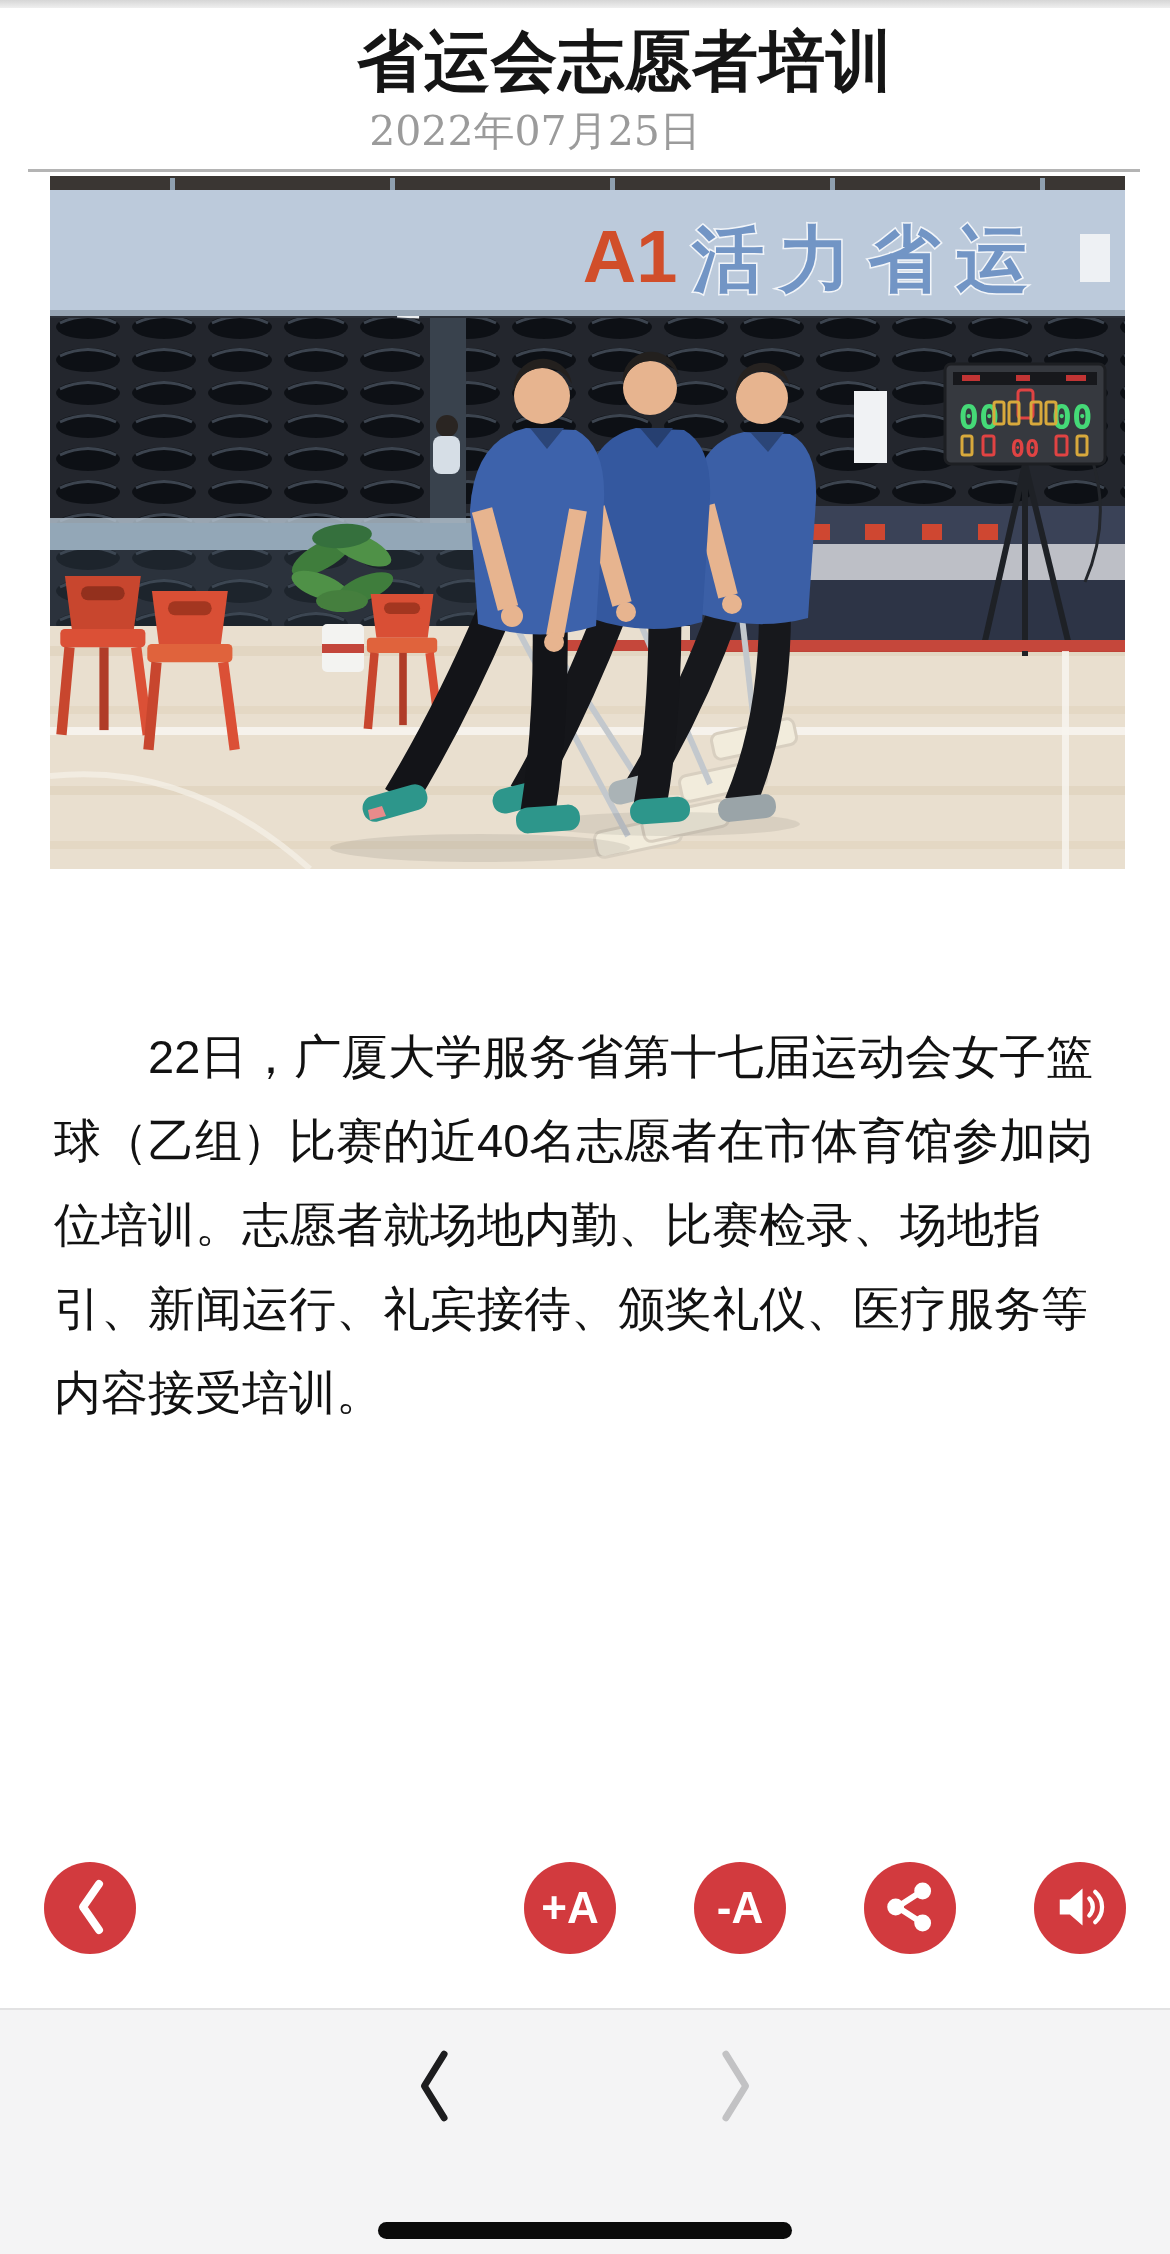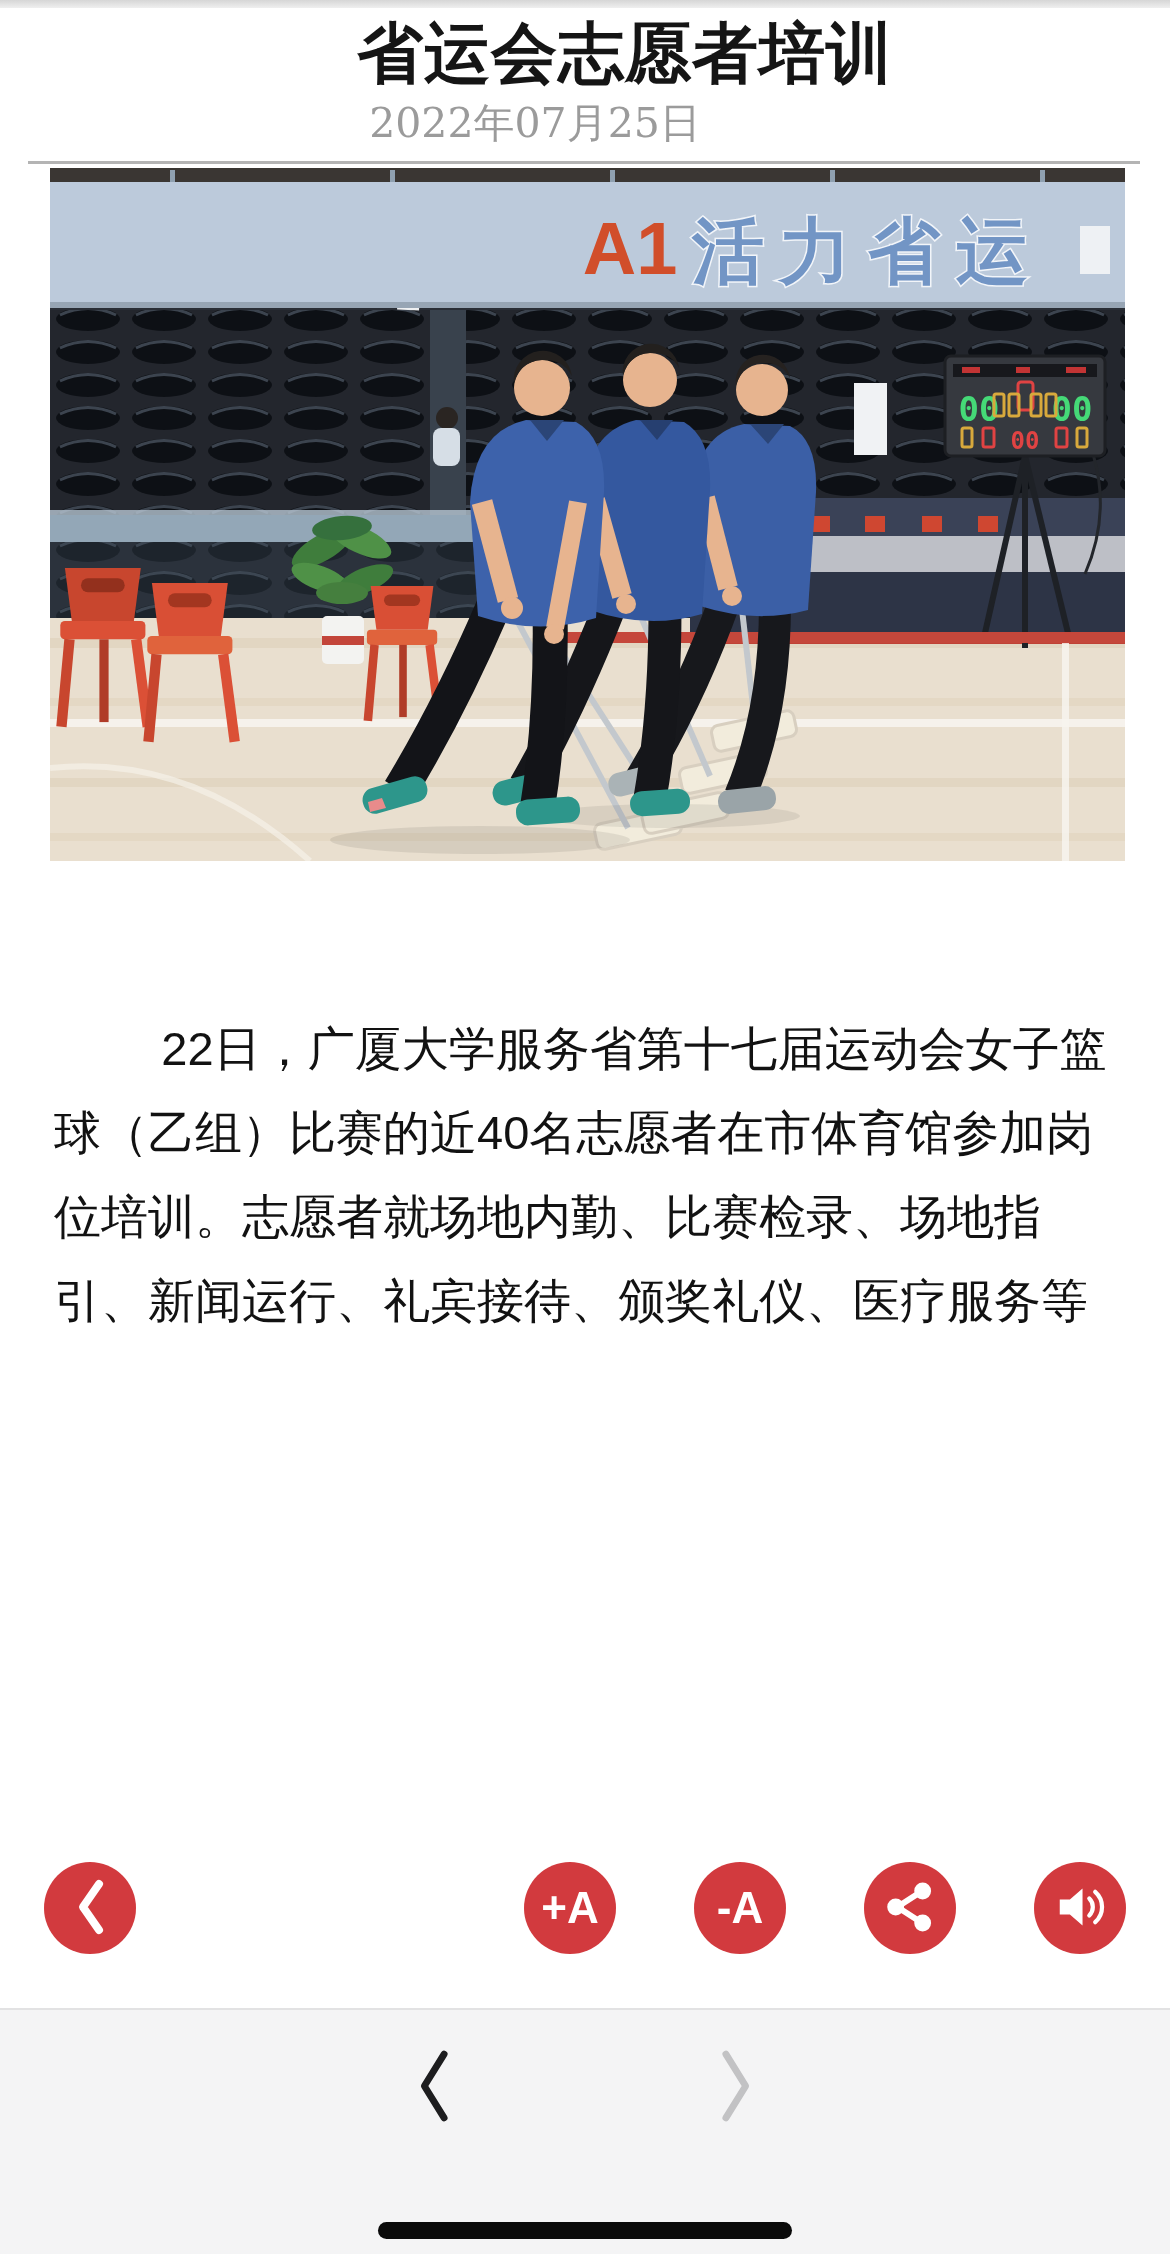--- a/index.html
+++ b/index.html
@@ -1,34 +1,34 @@
 <!DOCTYPE html>
 <html><head>
 <meta charset="utf-8">
 <style>
   html,body{margin:0;padding:0;background:#ffffff;}
   .page{position:relative;width:1170px;height:2254px;background:#ffffff;overflow:hidden;
         font-family:"Liberation Sans",sans-serif;color:#141414;}
   .top-hairline{position:absolute;top:0;left:0;width:1170px;height:8px;
         background:linear-gradient(#d6d6d6,#efefef);}
   
-  .header{padding-top:16px;}
+  .header{padding-top:24px;}
   .page-title{margin:0;font-size:66px;line-height:74px;font-weight:bold;color:#151515;
         text-align:center;transform:translateX(40px);letter-spacing:1px;}
   .page-date{margin-top:10px;font-family:"DejaVu Serif","Liberation Serif",serif;
         font-size:41px;line-height:46px;color:#9b9b9b;text-align:center;transform:translateX(-50px);}
   .divider{margin:15px 30px 0 28px;height:0;border-top:3px solid #b4b4b4;}
   
   .photo-wrap{margin:4px 0 0 50px;width:1075px;height:693px;}
   .photo-wrap svg{display:block;}
   
   .article{margin-top:146px;padding-left:54px;padding-right:50px;font-size:47px;
         line-height:84px;color:#121212;overflow:hidden;}
   .article .line{white-space:nowrap;}
-  .article .indent{text-indent:94px;text-align:center;}
+  .article .indent{text-indent:94px;}
   
   .toolbar{position:absolute;top:1862px;left:0;width:1170px;height:92px;
         display:flex;align-items:center;padding:0;box-sizing:border-box;}
   .round-btn{width:92px;height:92px;border-radius:50%;background:#d23a3e;border:none;
         display:flex;align-items:center;justify-content:center;padding:0;cursor:pointer;}
   .round-btn .label{color:#ffffff;font-weight:bold;font-size:44px;line-height:1;
         font-family:"Liberation Sans",sans-serif;letter-spacing:0;}
   .btn-back{margin-left:44px;}
   .btn-inc{margin-left:auto;}
   .btn-gap{margin-left:78px;}
@@ -253,20 +253,21 @@
         </g>
       </g>
     </svg>
   </div>
 
   <div class="article">
     <div class="line indent">22日，广厦大学服务省第十七届运动会女子篮</div>
     <div class="line">球（乙组）比赛的近40名志愿者在市体育馆参加岗</div>
     <div class="line">位培训。志愿者就场地内勤、比赛检录、场地指</div>
     <div class="line">引、新闻运行、礼宾接待、颁奖礼仪、医疗服务等</div>
+    <div class="line">内容接受培训。</div>
   </div>
 
   <div class="toolbar">
     <button class="round-btn btn-back">
       <span>
         <svg width="36" height="60" viewBox="0 0 36 60">
           <path d="M27 7 L11 30 L27 53" stroke="#ffffff" stroke-width="8" fill="none" stroke-linecap="round" stroke-linejoin="round"></path>
         </svg>
       </span>
     </button>

